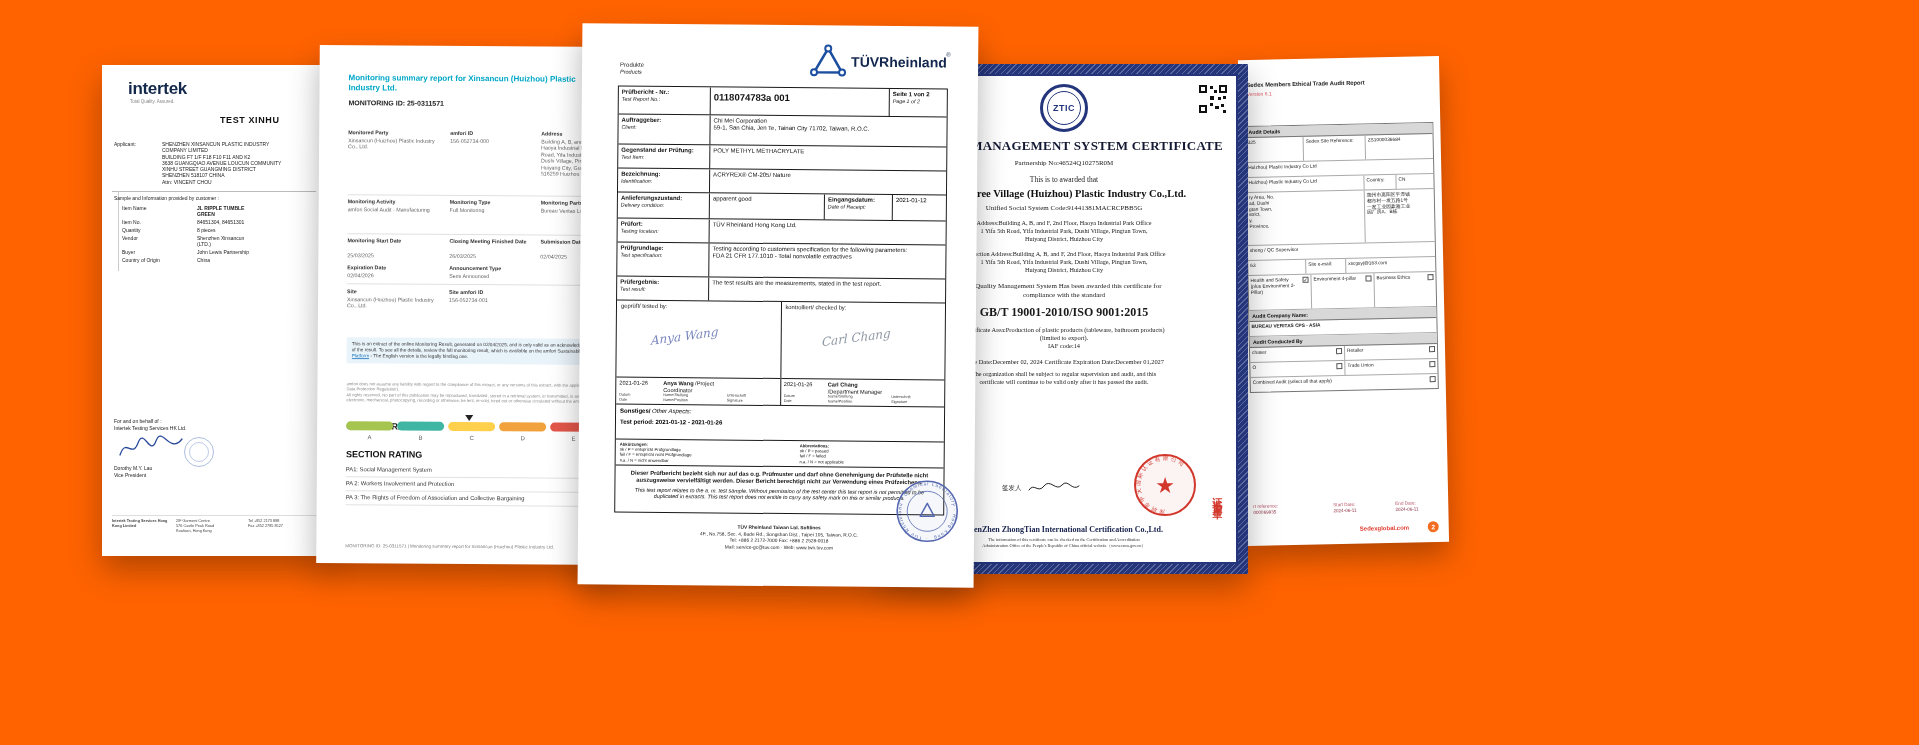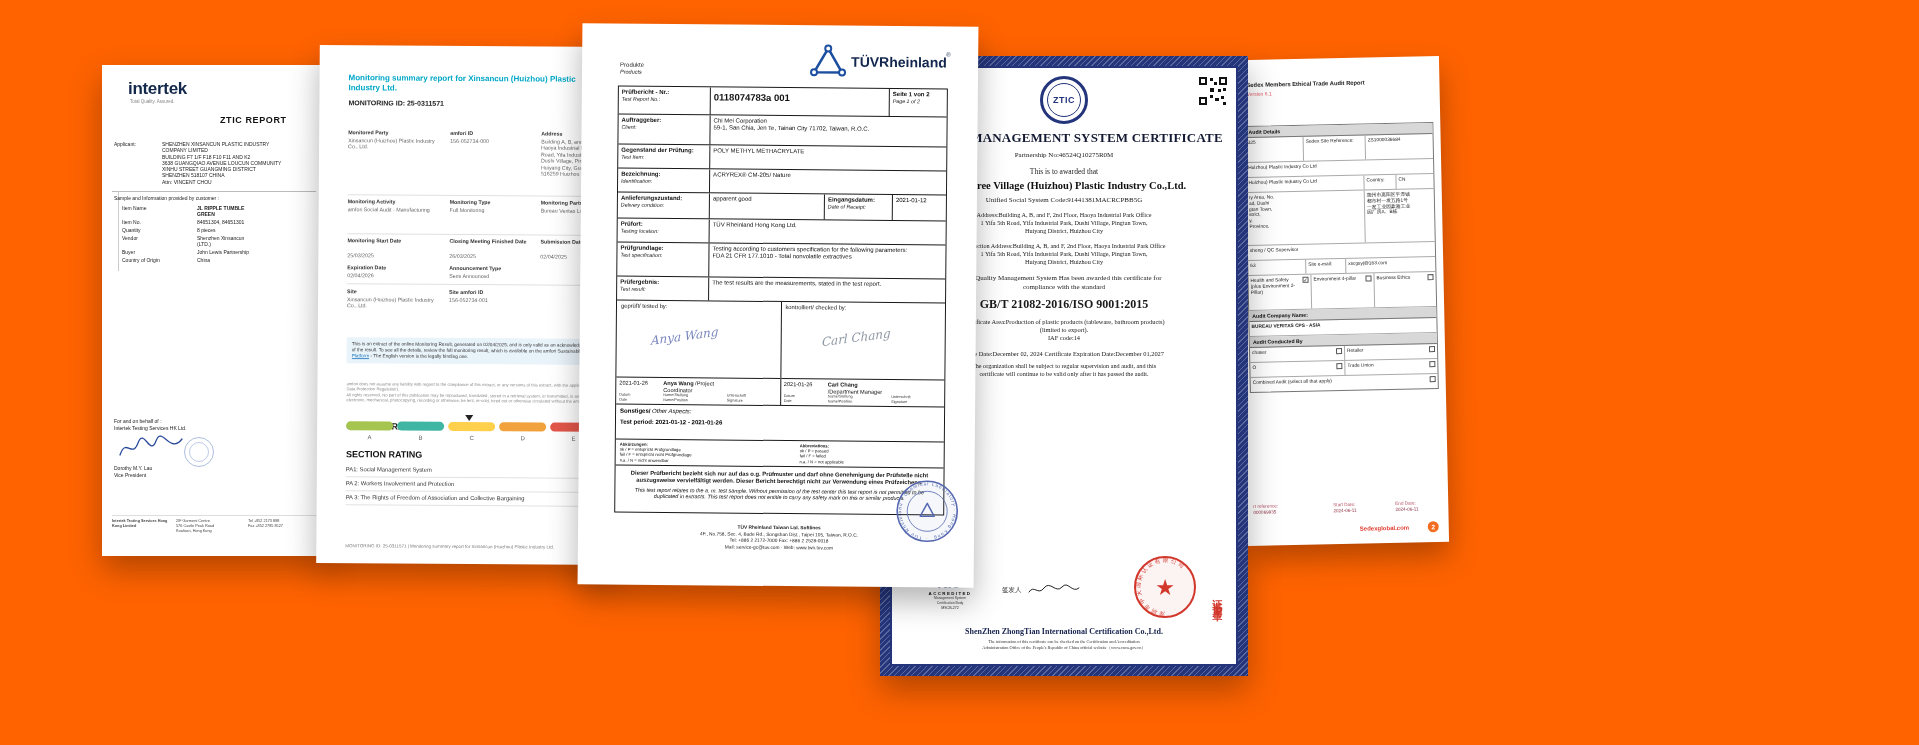--- a/index.html
+++ b/index.html
@@ -88,21 +88,21 @@
   .tuv-abbr .bl{flex:1;padding:2px 4px;}
   .tuv-abbr .br{width:140px;padding:2px 4px;}
   .tuv-notice{padding:4px 8px;text-align:center;min-height:38px;}
   .tuv-nde{font-size:5.8px;font-weight:bold;line-height:7px;color:#111;}
   .tuv-nen{font-size:5.4px;font-style:italic;line-height:6.6px;color:#111;margin-top:3px;}
   .tuv-foot{position:absolute;left:36px;top:500px;width:330px;text-align:center;font-size:4.8px;line-height:6.6px;color:#222;}
   .tuv-foot .b{font-weight:bold;}
   .tuv-stamp{position:absolute;left:316px;top:452px;}
 
   
-  .ztc{left:880px;top:56px;width:368px;height:620px;z-index:4;background:transparent;}
+  .ztc{left:880px;top:64px;width:368px;height:510px;z-index:4;background:transparent;}
   .ztc-frame{position:absolute;inset:0;background-color:#24357C;background-image:repeating-linear-gradient(135deg,rgba(255,255,255,.25) 0 1px,transparent 1px 4px);padding:10px;box-sizing:border-box;}
   .ztc-inner{position:relative;width:100%;height:100%;background:#fff;border:2px solid #24357C;box-sizing:border-box;font-family:"Liberation Serif",serif;text-align:center;color:#1a1a1a;}
   .ztc-logo{width:42px;height:42px;border:3px solid #24357C;border-radius:50%;margin:8px auto 0;display:flex;align-items:center;justify-content:center;}
   .ztc-logo-in{width:32px;height:32px;border:1px solid #24357C;border-radius:50%;display:flex;align-items:center;justify-content:center;font-size:9px;font-weight:bold;color:#24357C;letter-spacing:.5px;font-family:"Liberation Sans",sans-serif;}
   .ztc-qr{position:absolute;right:8px;top:8px;}
   .ztc-title{margin-top:6px;font-size:13px;font-weight:bold;letter-spacing:.2px;color:#141A33;}
   .ztc-certno{margin-top:5px;font-size:7px;}
   .ztc-certify{margin-top:8px;font-size:7.5px;}
   .ztc-company{margin-top:4px;font-size:10.5px;font-weight:bold;color:#111;}
   .ztc-credit{margin-top:5px;font-size:7px;}
@@ -146,21 +146,21 @@
   .sx-badge{position:absolute;left:180px;top:465px;width:11px;height:11px;border-radius:50%;color:#fff;font-size:6.5px;font-weight:bold;display:flex;align-items:center;justify-content:center;background:#F36D21;}
 </style>
 </head>
 <body>
 
 <div class="canvas" style="background-color: rgb(255, 99, 0);">
 
   <div class="doc itk">
     <div class="itk-logo">intertek</div>
     <div class="itk-tag">Total Quality. Assured.</div>
-    <div class="itk-title">ZTIC REPORT</div>
+    <div class="itk-title">TEST XINHU</div>
     <div class="itk-lab" style="left:12px;top:76px">Applicant:</div>
     <div class="itk-applines">
       <div>SHENZHEN XINSANCUN PLASTIC INDUSTRY</div>
       <div>COMPANY LIMITED</div>
       <div>BUILDING F7 1/F F18 F10 F11 AND K2</div>
       <div>3638 GUANGQIAO AVENUE LOUCUN COMMUNITY</div>
       <div>XINHU STREET GUANGMING DISTRICT</div>
       <div>SHENZHEN 518107 CHINA</div>
       <div>Attn:    VINCENT CHOU</div>
     </div>
@@ -441,21 +441,21 @@
         </div>
         <div class="ztc-addr">
           <div>Production Address:Building A, B, and F, 2nd Floor, Haoya Industrial Park Office</div>
           <div>1 Yifa 5th Road, Yifa Industrial Park, Dushi Village, Pingtan Town,</div>
           <div>Huiyang District, Huizhou City</div>
         </div>
         <div class="ztc-award">
           <div>Its Quality Management System Has been awarded this certificate for</div>
           <div>compliance with the standard</div>
         </div>
-        <div class="ztc-std">GB/T 21082-2016/ISO 9001:2015</div>
+        <div class="ztc-std">GB/T 19001-2010/ISO 9001:2015</div>
         <div class="ztc-scope">
           <div>Certificate Area:Production of plastic products (tableware, bathroom products)</div>
           <div>(limited to export).</div>
           <div>IAF code:14</div>
         </div>
         <div class="ztc-dates">Issue Date:December 02, 2024      Certificate Expiration Date:December 01,2027</div>
         <div class="ztc-audit">
           <div>The organization shall be subject to regular supervision and audit, and this</div>
           <div>certificate will continue to be valid only after it has passed the audit.</div>
         </div>

